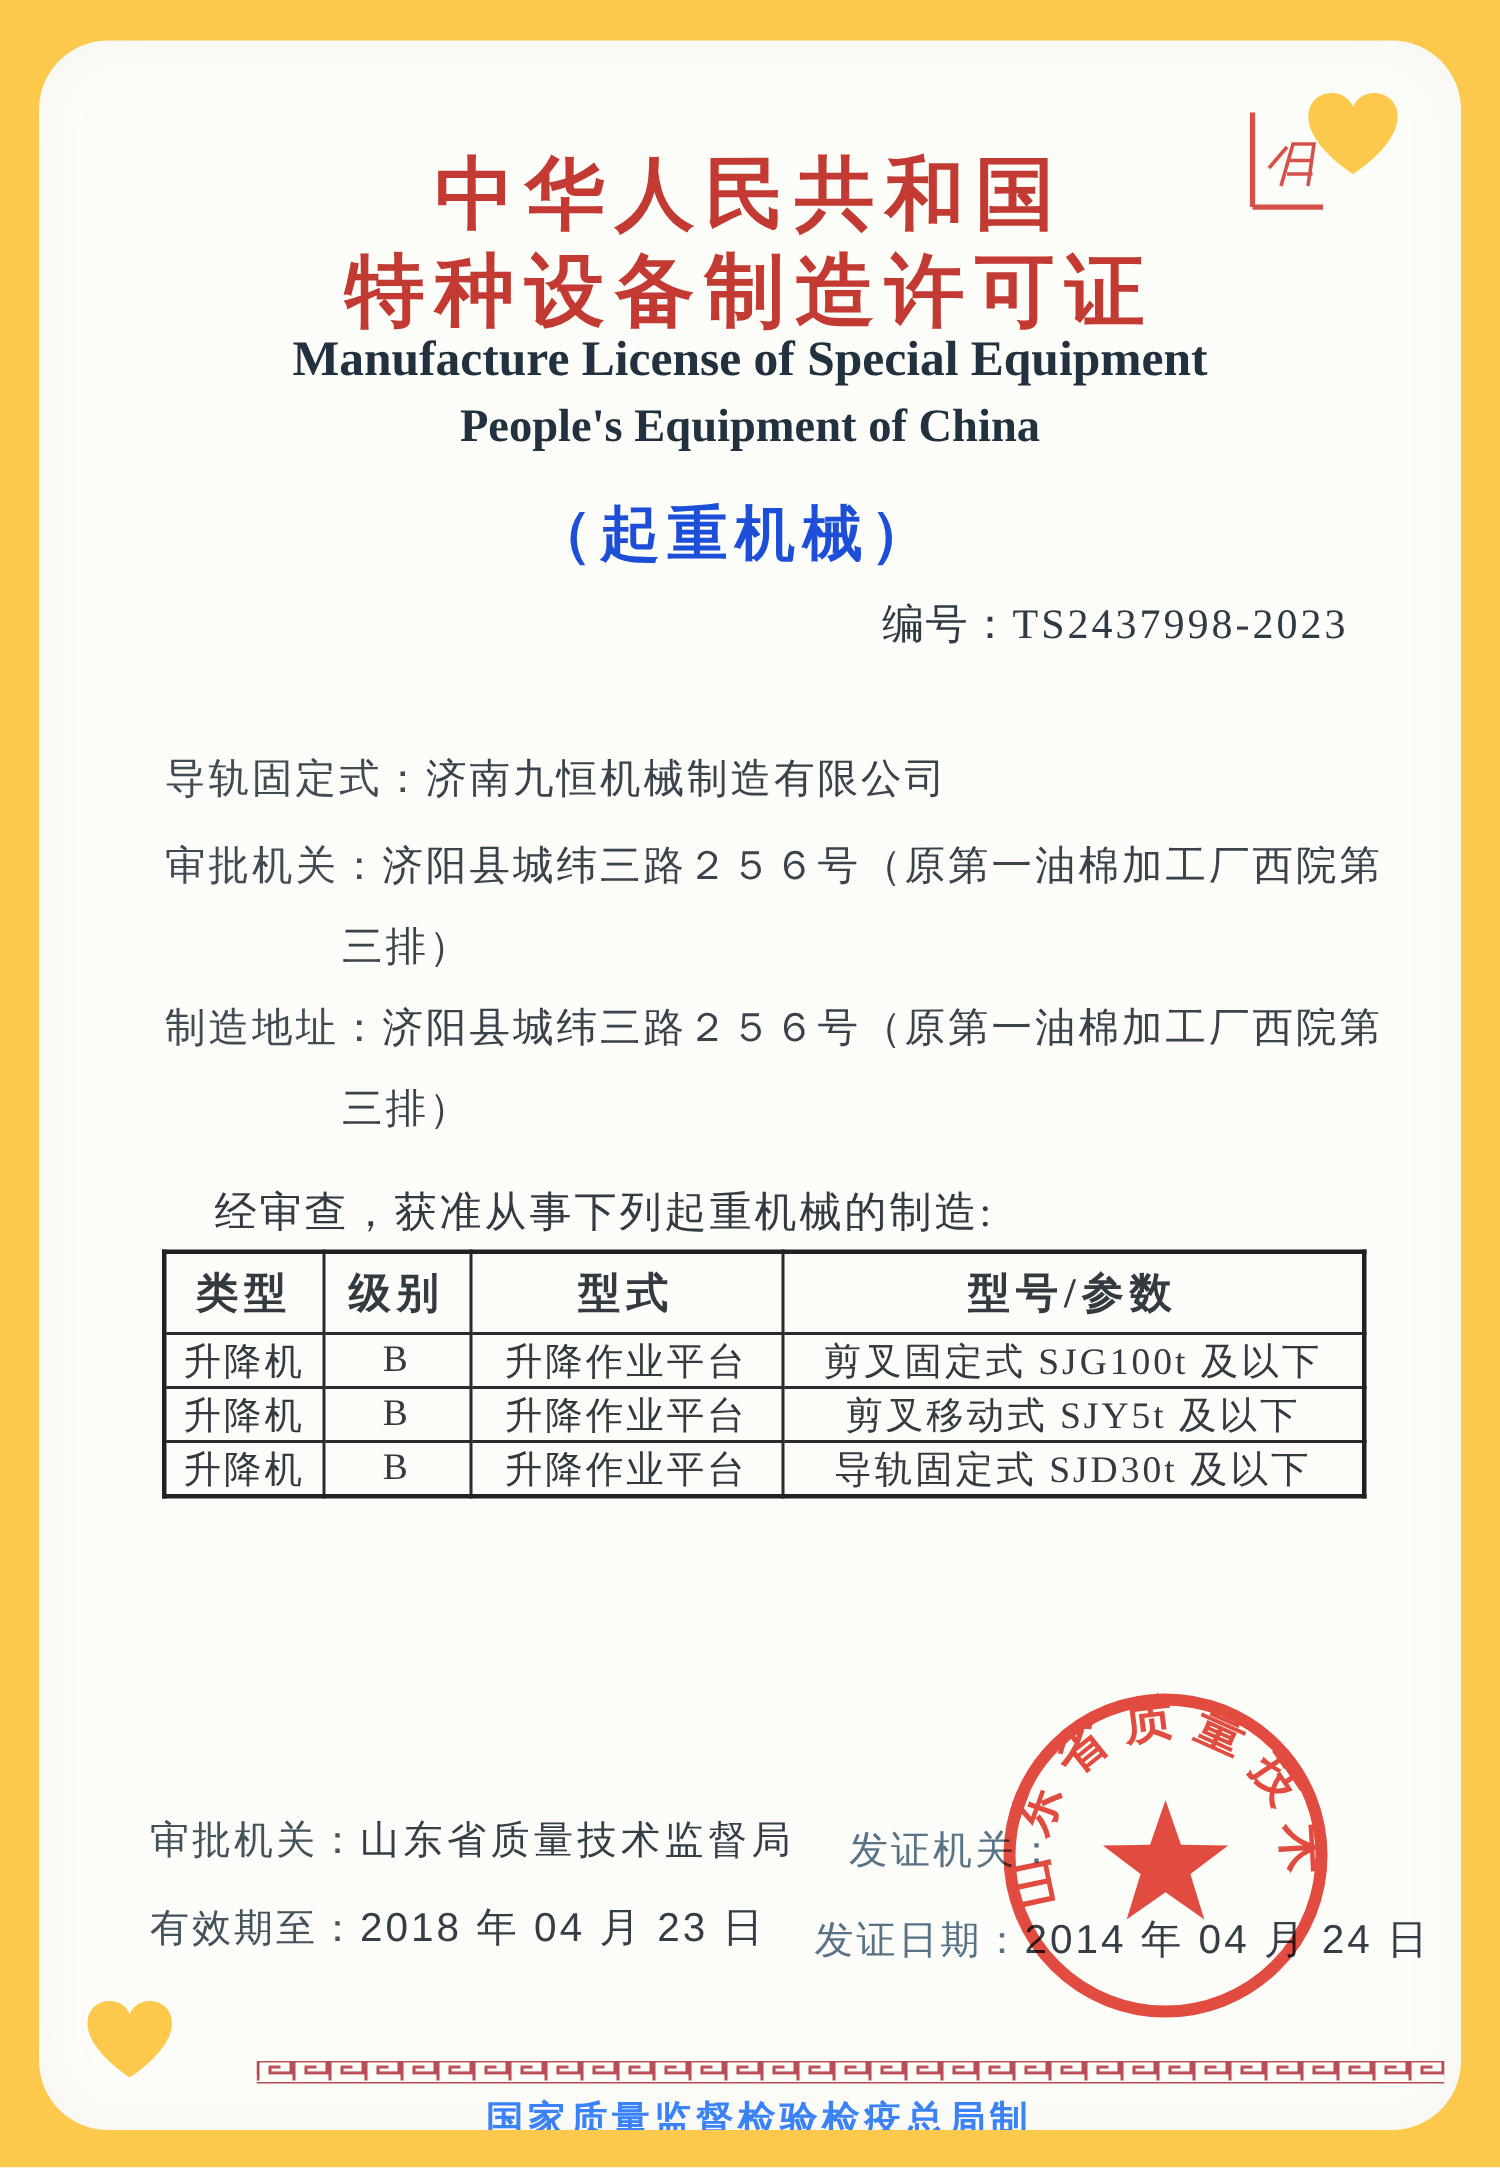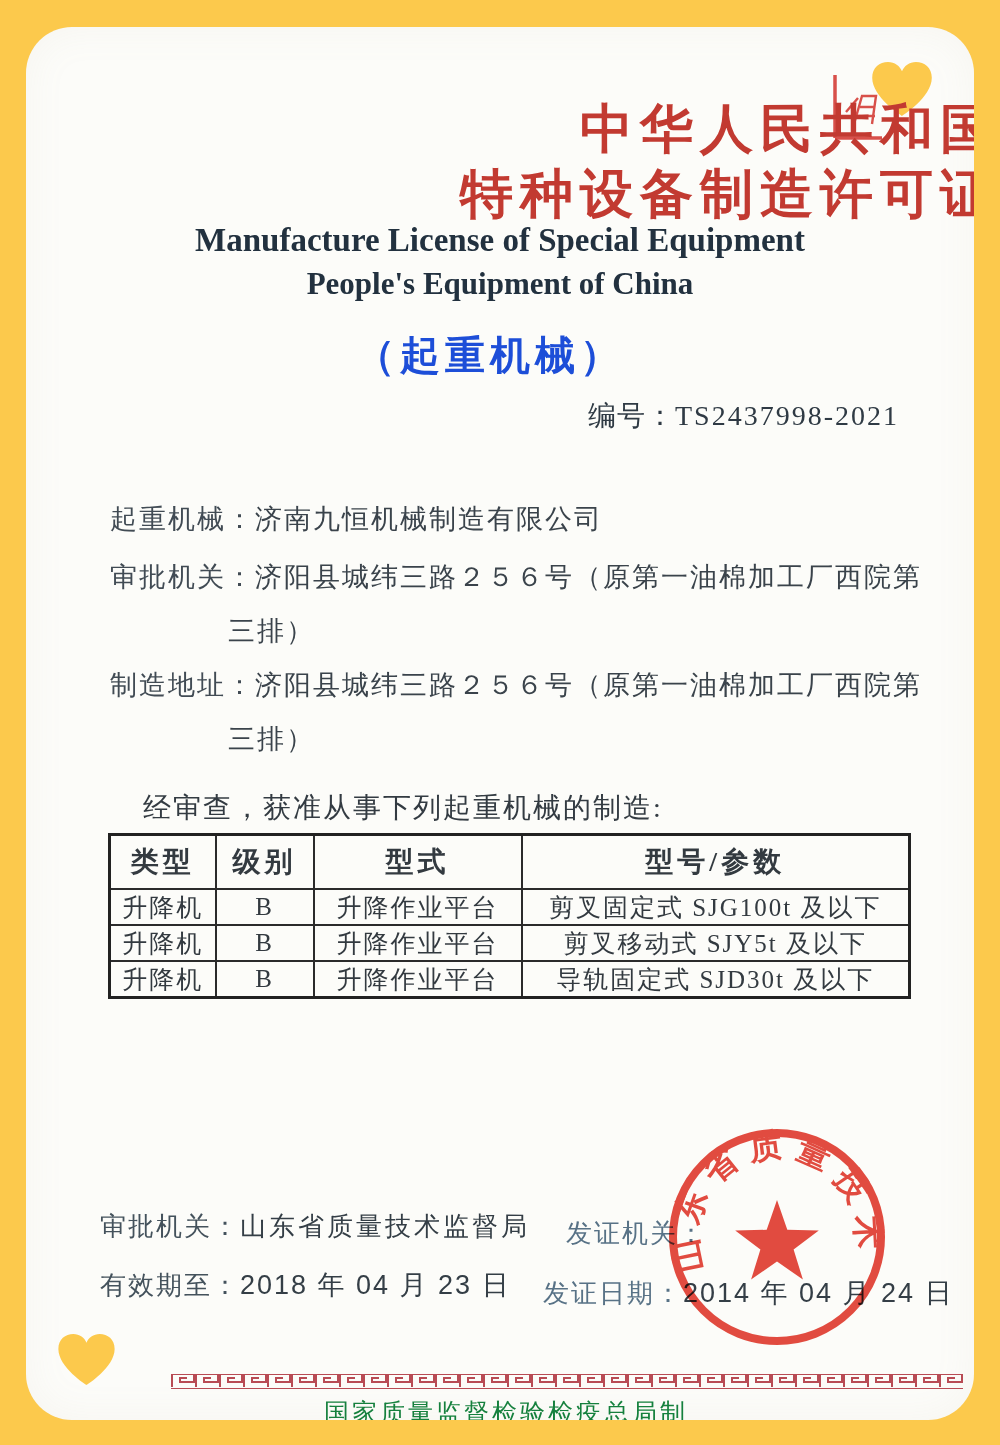--- a/index.html
+++ b/index.html
@@ -19,21 +19,21 @@
     box-shadow:inset 0 0 40px rgba(180,170,140,.08);
   }
   .content{
     position:absolute;left:-26px;top:-27px;
     width:1000px;height:1445px;
   }
   .abs{position:absolute;}
 
   
   .cn-title{
-    width:1000px;text-align:right;
+    width:1000px;text-align:center;
     font-weight:bold;color:#c23a31;
     font-size:53px;letter-spacing:7px;
     font-family:"Liberation Serif",serif;
   }
   .en-title{
     width:1000px;text-align:center;
     font-weight:bold;color:#22313f;
     font-family:"Liberation Serif",serif;
   }
   .category{
@@ -76,21 +76,21 @@
 
   
   .foot-line{font-size:26px;white-space:nowrap;}
   .foot-line .lbl{color:#44525c;letter-spacing:2px;}
   .foot-line .lbl.cyan{color:#587286;}
   .foot-line .val{color:#343e46;letter-spacing:3px;}
   .foot-line .val.date{font-family:"Liberation Sans",sans-serif;font-size:27px;letter-spacing:2px;}
 
   .bottom-note{
     width:600px;text-align:center;
-    font-size:25px;color:#15803d;letter-spacing:3px;font-weight:400;
+    font-size:25px;color:#3b82f6;letter-spacing:3px;font-weight:700;
   }
 
   .stamp{mix-blend-mode:multiply;opacity:.92;}
   .heart{display:block;}
 </style>
 </head>
 <body>
 
 <div class="page">
   <div class="paper">
@@ -117,25 +117,25 @@
       </svg>
 
       <div class="abs cn-title" style="top:94px;left:0;">中华人民共和国</div>
       <div class="abs en-title" style="top:222px;left:0;font-size:33px;">Manufacture License of Special Equipment</div>
       <div class="abs cn-title" style="top:159px;left:0;">特种设备制造许可证</div>
       <div class="abs en-title" style="top:266px;left:0;font-size:31px;">People's Equipment of China</div>
 
       <div class="abs category" style="top:328px;left:0;">（起重机械）</div>
 
       <div class="abs serial" style="top:397px;left:588px;">
-        <span class="lbl">编号：</span><span class="val">TS2437998-2021</span>
+        <span class="lbl">编号：</span><span class="val">TS2437998-2023</span>
       </div>
 
       <div class="abs fline" style="top:501px;left:110px;">
-        <span class="lbl">起重机械：</span><span>济南九恒机械制造有限公司</span>
+        <span class="lbl">导轨固定式：</span><span>济南九恒机械制造有限公司</span>
       </div>
 
       <div class="abs fline" style="top:559px;left:110px;">
         <span class="lbl">审批机关：</span><span>济阳县城纬三路２５６号（原第一油棉加工厂西院第</span>
       </div>
       <div class="abs fline" style="top:613px;left:228px;">三排）</div>
 
       <div class="abs fline" style="top:667px;left:110px;">
         <span class="lbl">制造地址：</span><span>济阳县城纬三路２５６号（原第一油棉加工厂西院第</span>
       </div>

